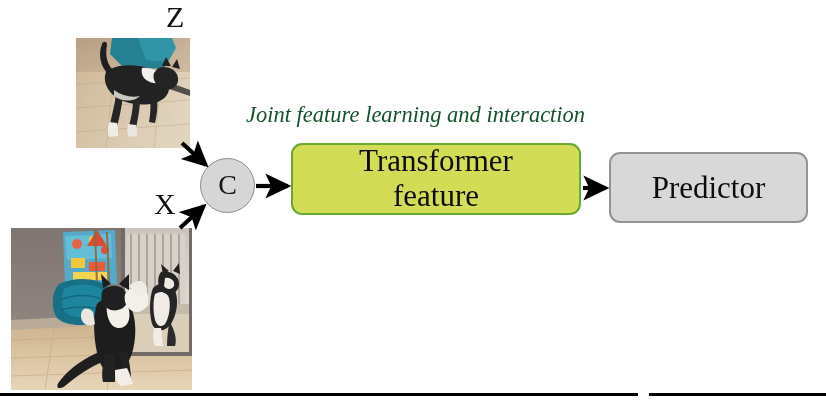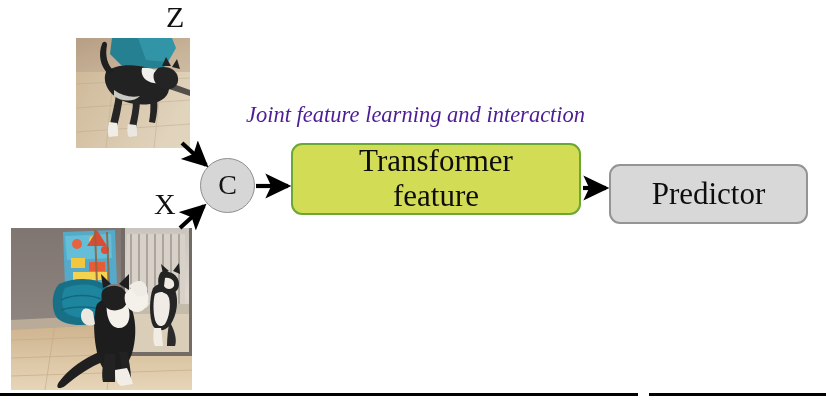--- a/index.html
+++ b/index.html
@@ -22,21 +22,21 @@
   #label-z{left:166px;top:2px;}
   #label-x{left:154px;top:189px;}
 
   .caption{
     position:absolute;
     left:246px;top:103px;
     width:500px;
     font-family:"Liberation Serif", serif;
     font-style:italic;
     font-size:22.5px;
-    color:#4c1d95;
+    color:#14532d;
     white-space:nowrap;
     line-height:1.05;
   }
 
   
   .photo{
     position:absolute;
     overflow:hidden;
     background:#cbbfae;
   }
@@ -73,26 +73,25 @@
   }
   #box-backbone{
     left:291px;top:143px;width:290px;height:72px;
     background:#d3dc55;
     border:2.4px solid #6aa832;
     border-radius:11px;
     font-size:31px;
     line-height:1.12;
   }
   #box-predictor{
-    left:609px;top:152px;width:199px;height:60px;
+    left:609px;top:152px;width:199px;height:71px;
     background:#d8d8d8;
     border:2.2px solid #949494;
     border-radius:11px;
     font-size:31px;
-    margin-top:12px;
   }
 
   
   #arrow-layer{
     position:absolute;left:0;top:0;width:826px;height:402px;
     pointer-events:none;
   }
 
   
   .rule{

